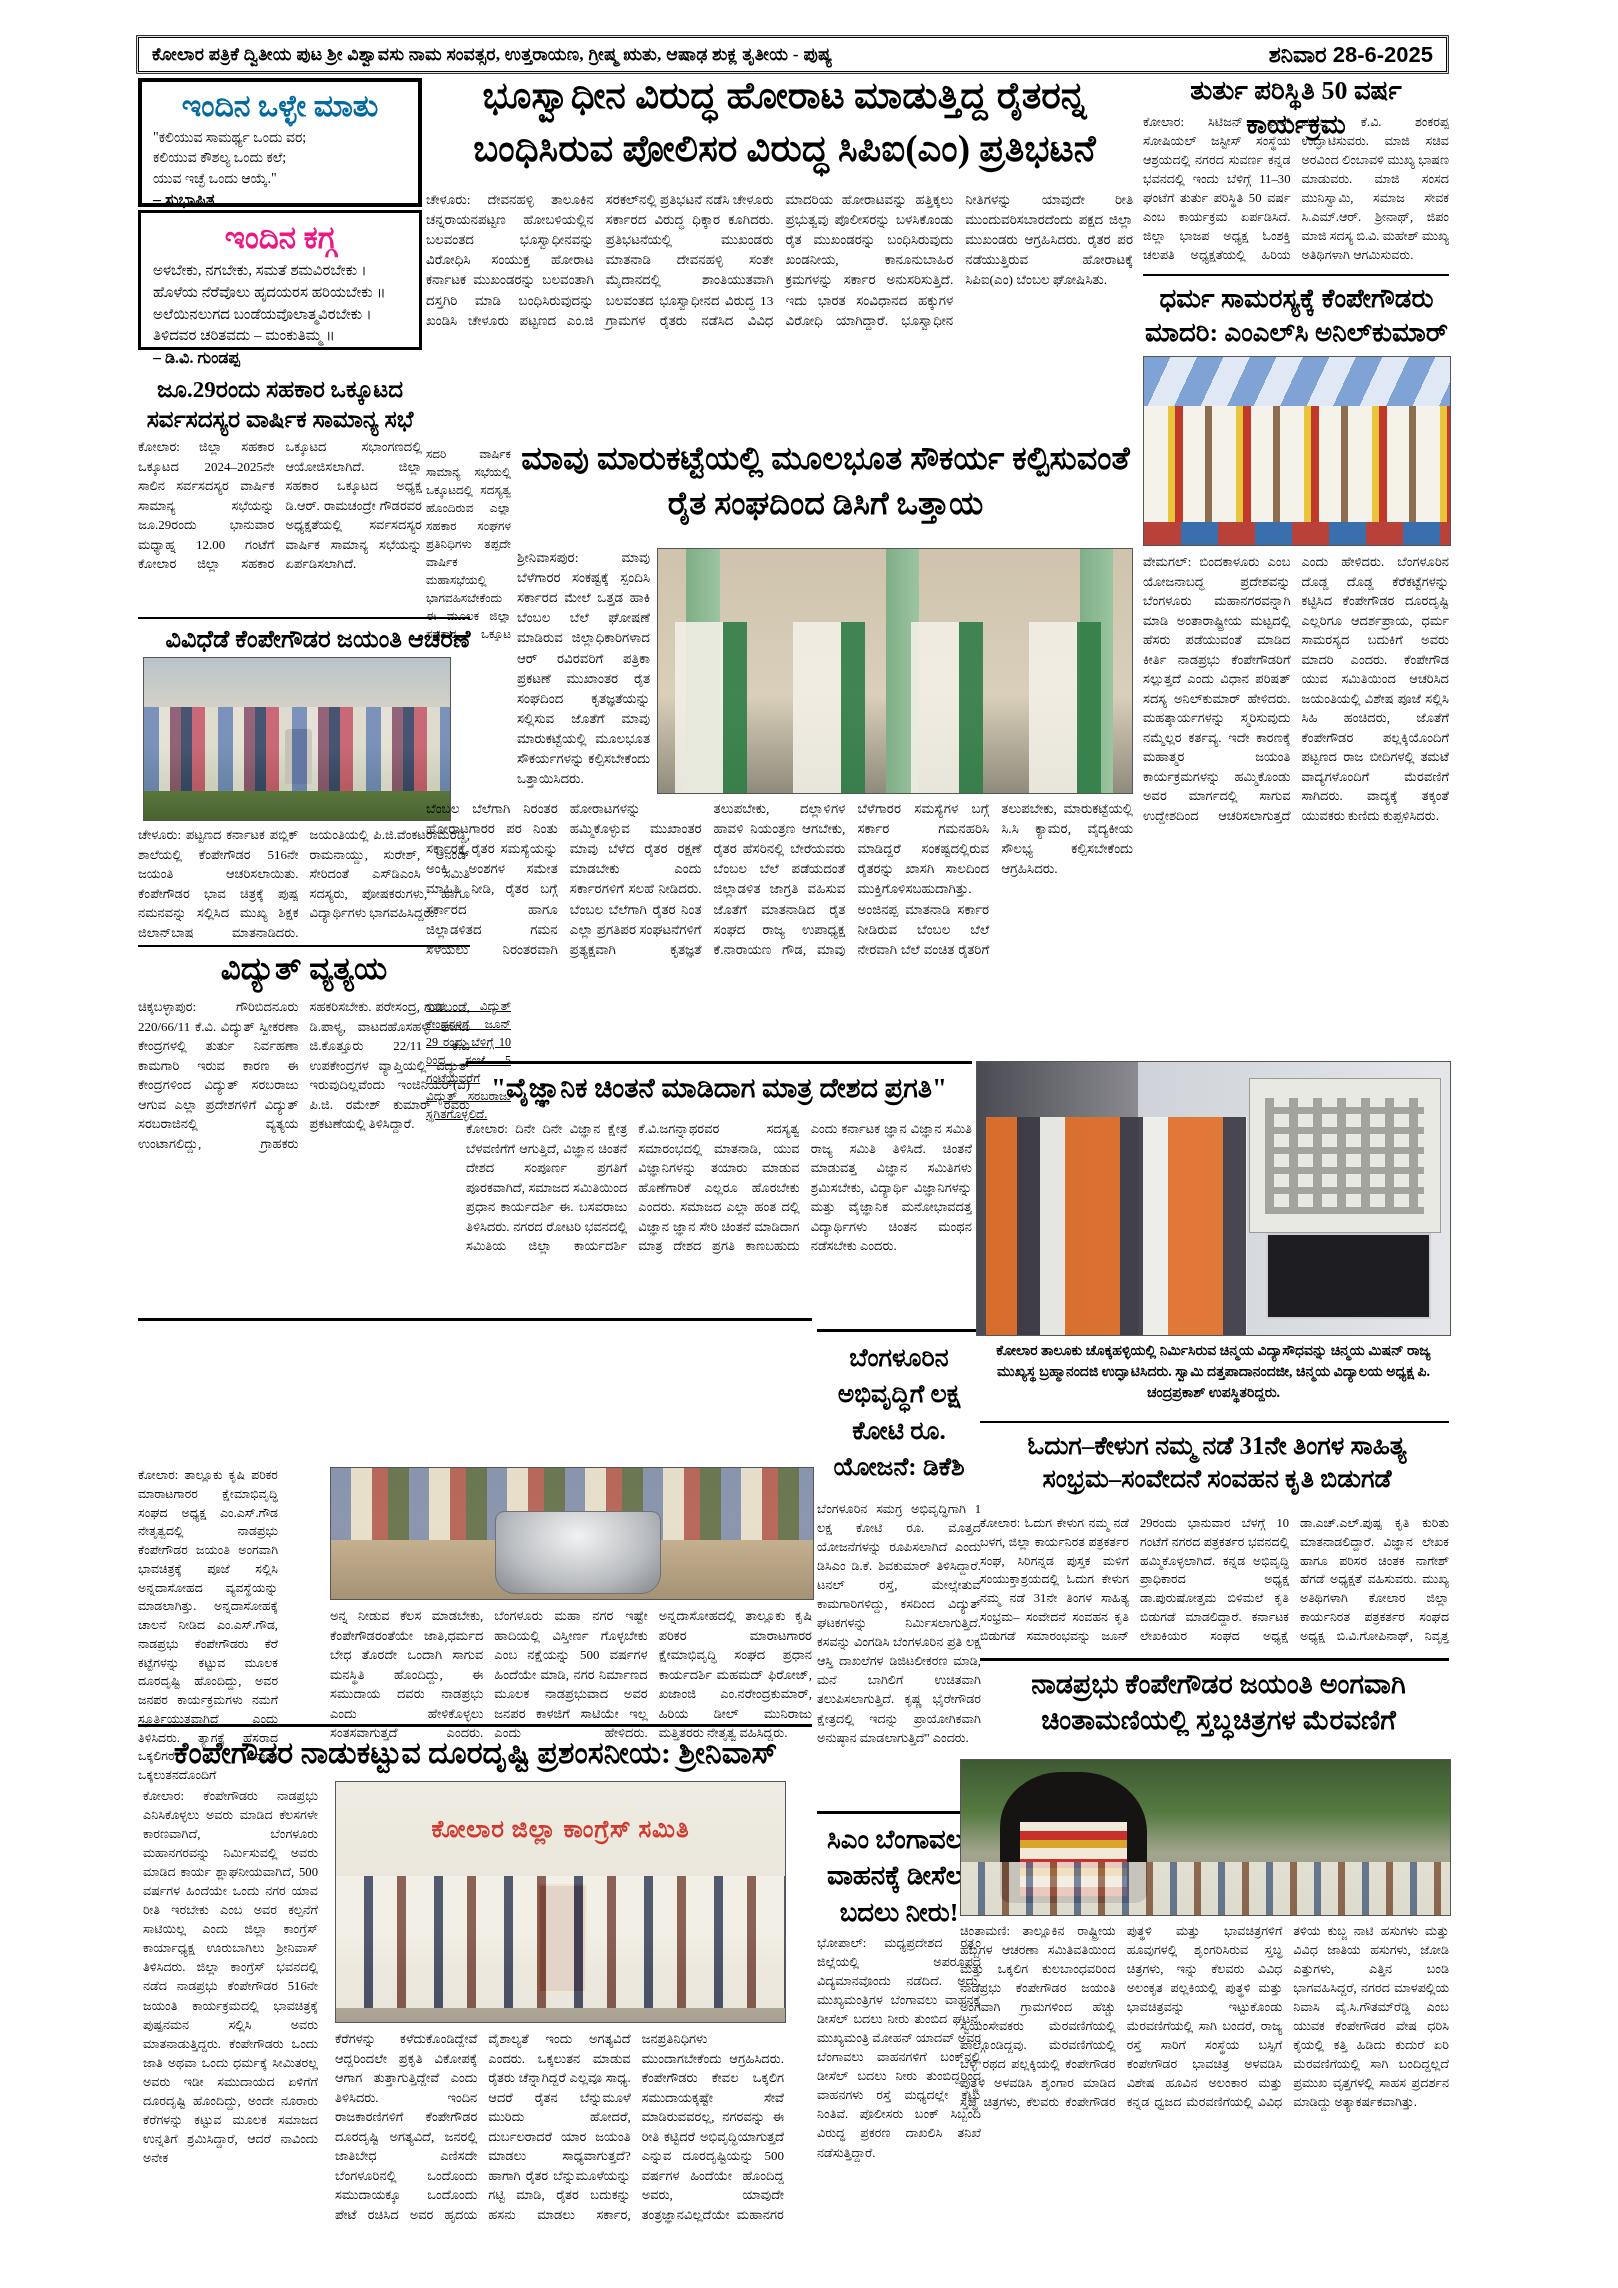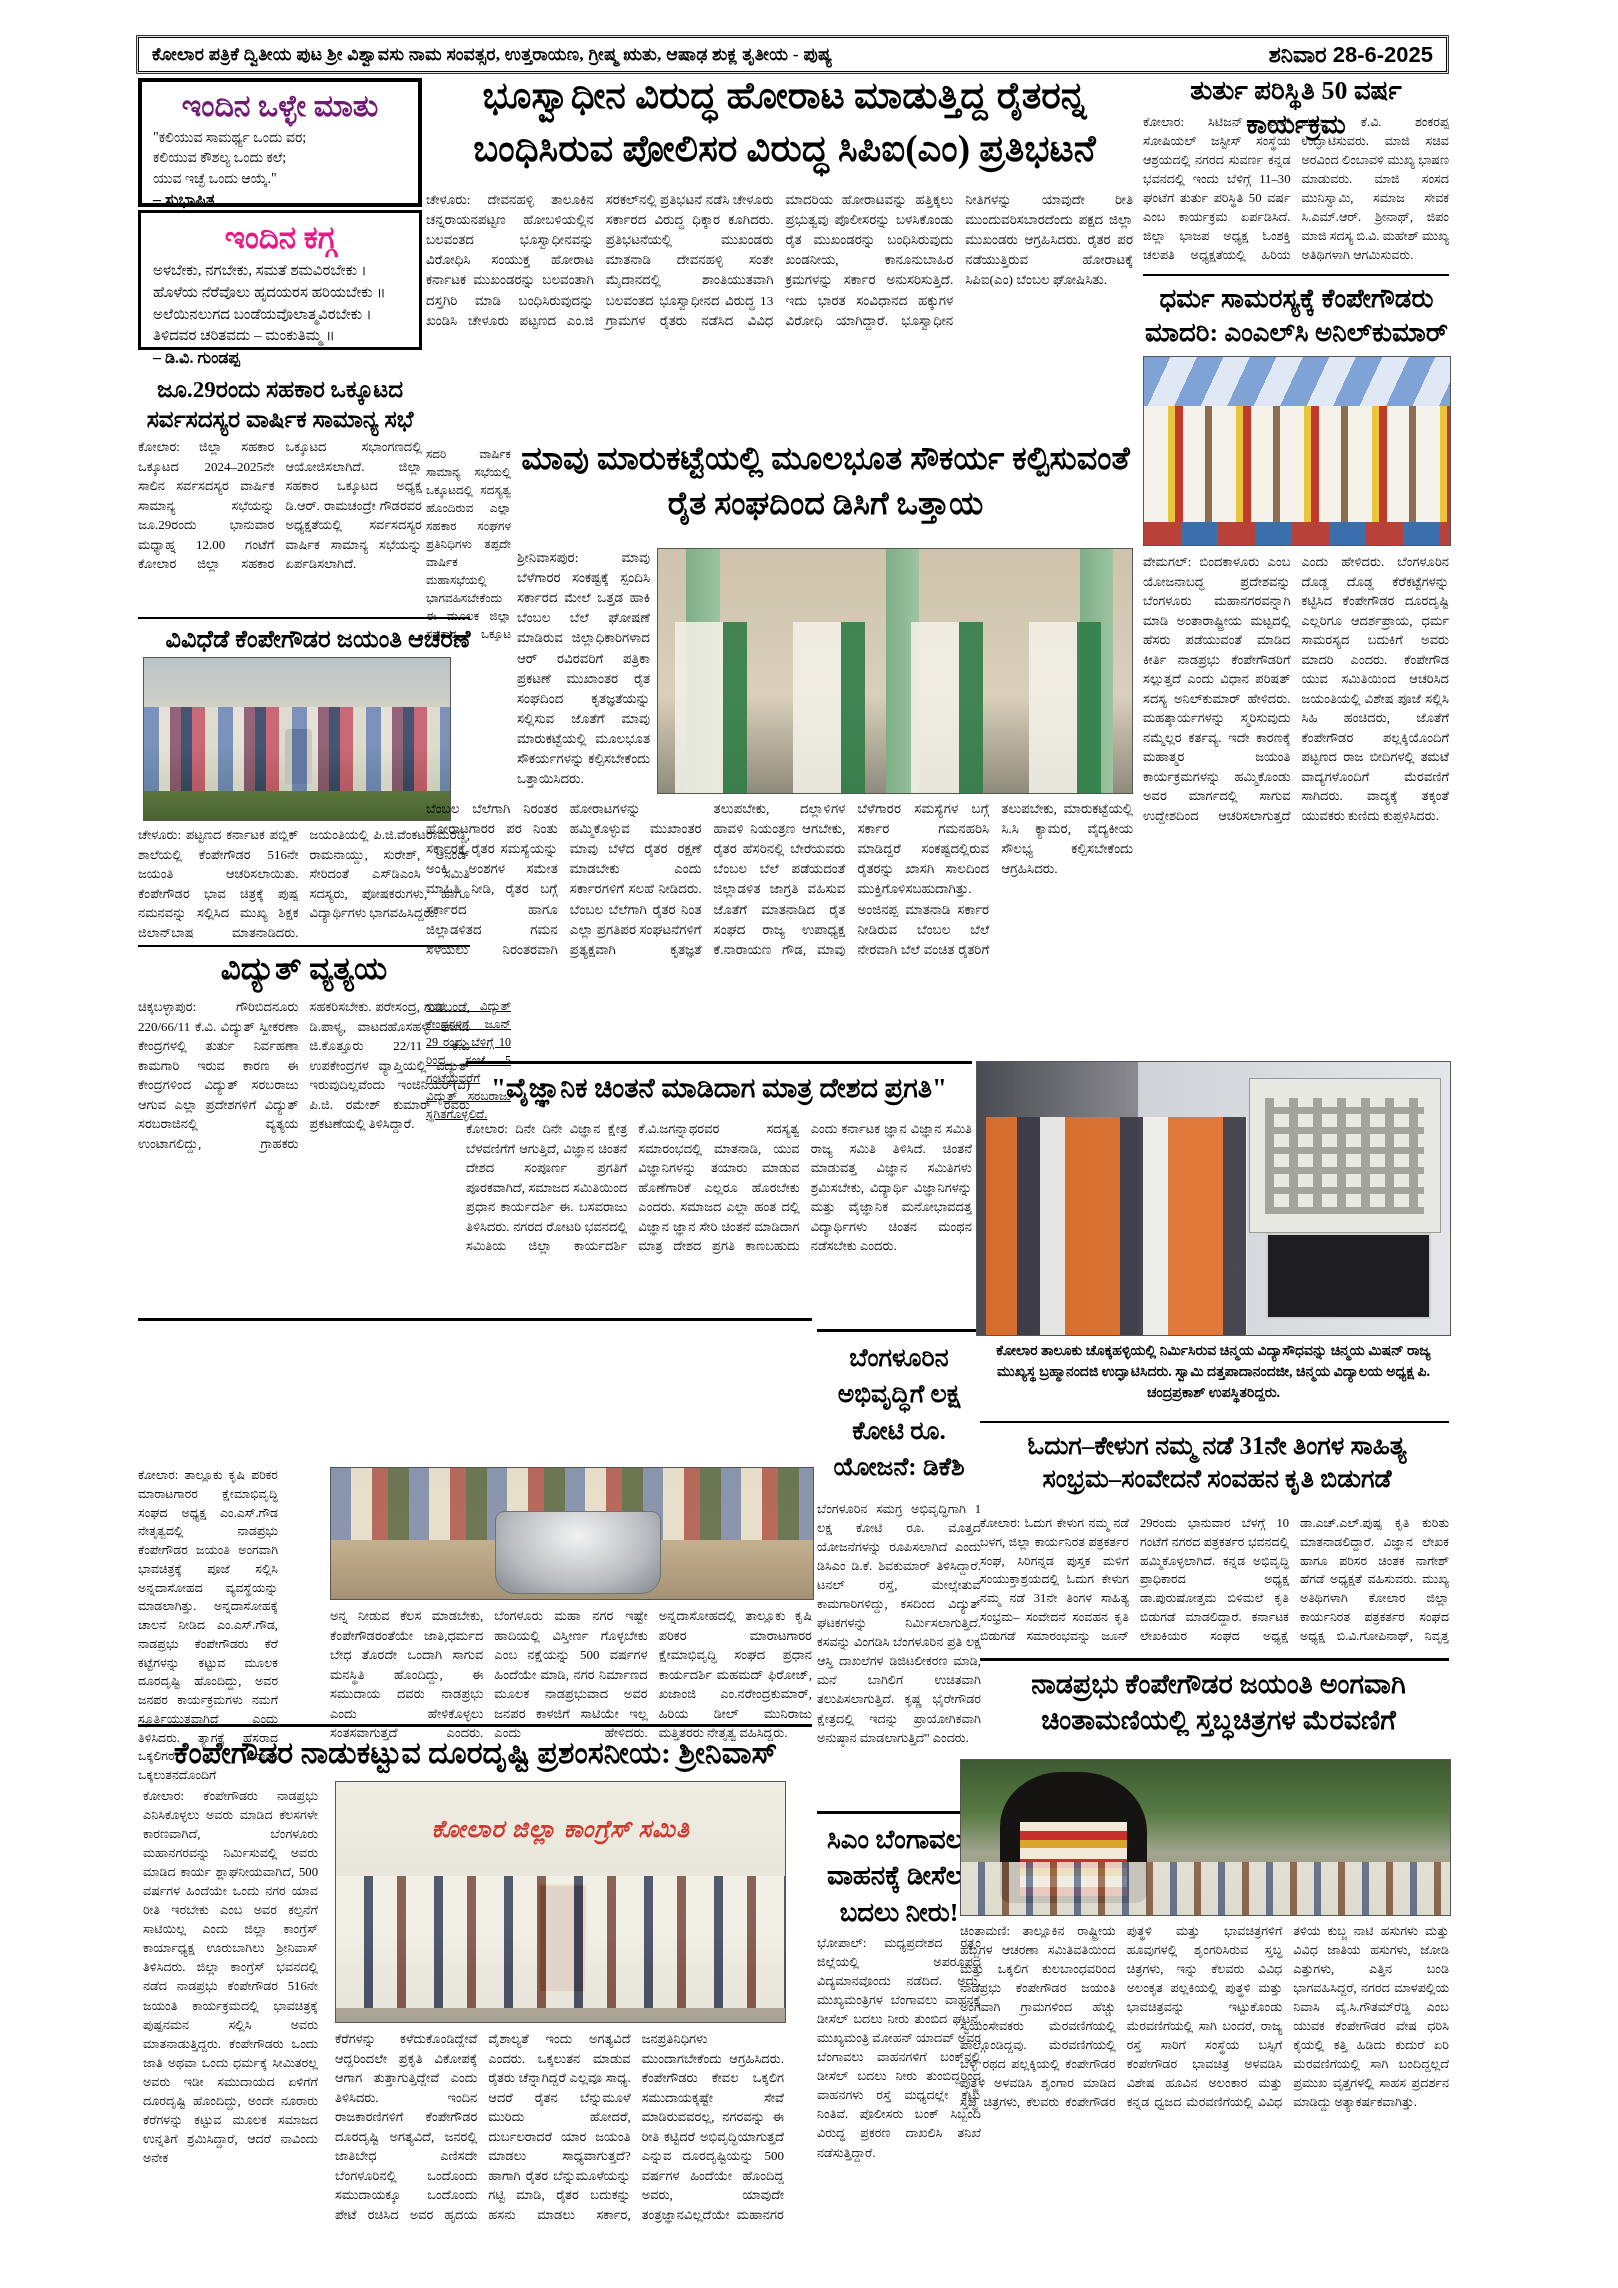--- a/index.html
+++ b/index.html
@@ -24,21 +24,21 @@
   .cols3{column-count:3;column-gap:11px;}
   .cols4{column-count:4;column-gap:12px;}
   .cols5{column-count:5;column-gap:12px;}
   .rule{position:absolute;background:#000;height:2.8px;}
   
   .qbox{border:4.6px solid #000;padding:7.4px 11px 3.7px;background:#fff;}
   .qbox .title{text-align:center;font-weight:bold;}
   .qbox .quote{white-space:pre-line;font-size:14px;line-height:1.45;margin-top:3.7px;}
   .qbox .attr{text-align:left;font-weight:bold;font-size:16px;margin-top:1.8px;}
   
-  .photo{position:absolute;overflow:hidden;border:0.9px solid #555;background:#c9c4b8;font-style:italic;}
+  .photo{position:absolute;overflow:hidden;border:0.9px solid #555;background:#c9c4b8;}
   .crowd{position:absolute;left:0;right:0;bottom:0;}
   
   .ph-school{background:linear-gradient(180deg,#b9c4c9 0%,#d8d4c6 38%,#cfd3b9 55%,#5d7a3f 78%,#49632f 100%);}
   .ph-school .crowd{height:52%;bottom:18%;
     background:repeating-linear-gradient(90deg,#6b86b9 0 14.8px,#e8e4da 14.8px 26px,#874f6b 26px 37px,#2e3e63 37px 48px,#c7566a 48px 61px,#e0ddd0 61px 74px);opacity:.85;}
   .ph-school .statue{position:absolute;left:46%;bottom:22%;width:9%;height:34%;background:#2a2623;border-radius:3.7px 3.7px 0 0;}
   
   .ph-mango{background:linear-gradient(180deg,#cfc3ad 0%,#d9cfba 60%,#8f8b7c 100%);}
   .ph-mango .pillar{position:absolute;top:0;bottom:0;width:7%;background:linear-gradient(90deg,#7fae87,#9cc4a0);}
   .ph-mango .crowd{height:70%;bottom:0;
@@ -88,21 +88,21 @@
 <body>
 
 <div class="page">
 
   <div class="masthead">
     <span class="left">ಕೋಲಾರ ಪತ್ರಿಕೆ ದ್ವಿತೀಯ ಪುಟ   ಶ್ರೀ ವಿಶ್ವಾವಸು ನಾಮ ಸಂವತ್ಸರ, ಉತ್ತರಾಯಣ, ಗ್ರೀಷ್ಮ ಋತು, ಆಷಾಢ ಶುಕ್ಲ ತೃತೀಯ - ಪುಷ್ಯ</span>
     <span class="date">ಶನಿವಾರ 28-6-2025</span>
   </div>
 
   <div class="abs qbox" style="left:138px;top:78px;width:284px;height:129px;">
-    <div class="title" style="font-size:30px;color:#701a75;">ಇಂದಿನ ಒಳ್ಳೇ ಮಾತು</div>
+    <div class="title" style="font-size:30px;color:#0369a1;">ಇಂದಿನ ಒಳ್ಳೇ ಮಾತು</div>
     <div class="quote">"ಕಲಿಯುವ ಸಾಮರ್ಥ್ಯ ಒಂದು ವರ;
 ಕಲಿಯುವ ಕೌಶಲ್ಯ ಒಂದು ಕಲೆ;
 ಯುವ ಇಚ್ಛೆ ಒಂದು ಆಯ್ಕೆ."</div>
     <div class="attr">– ಸುಭಾಷಿತ</div>
   </div>
 
   <div class="abs qbox" style="left:138px;top:210px;width:284px;height:140px;border-width:3.7px;padding-left:12px;">
     <div class="title" style="font-size:31px;color:#ee1687;">ಇಂದಿನ ಕಗ್ಗ</div>
     <div class="quote" style="font-size:15px;">ಅಳಬೇಕು, ನಗಬೇಕು, ಸಮತೆ ಶಮವಿರಬೇಕು ।
 ಹೊಳೆಯ ನೆರೆವೊಲು ಹೃದಯರಸ ಹರಿಯಬೇಕು ॥

